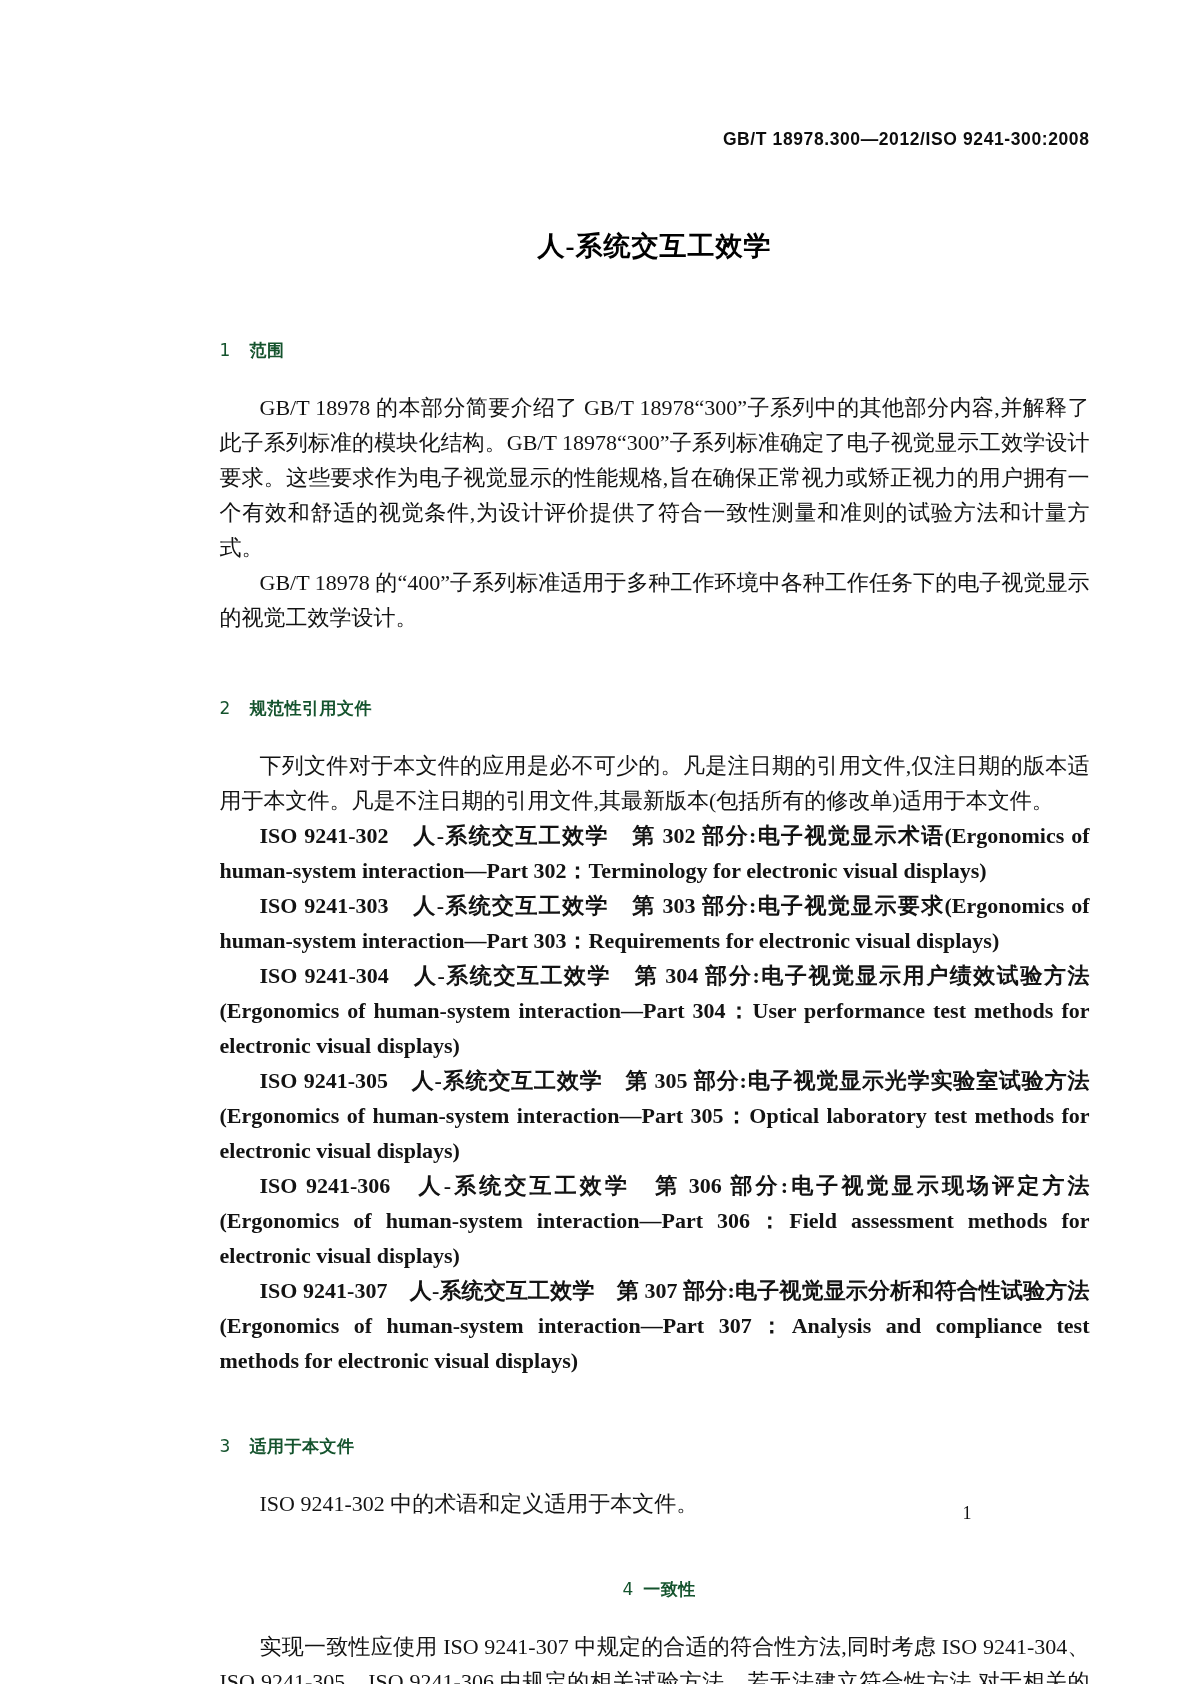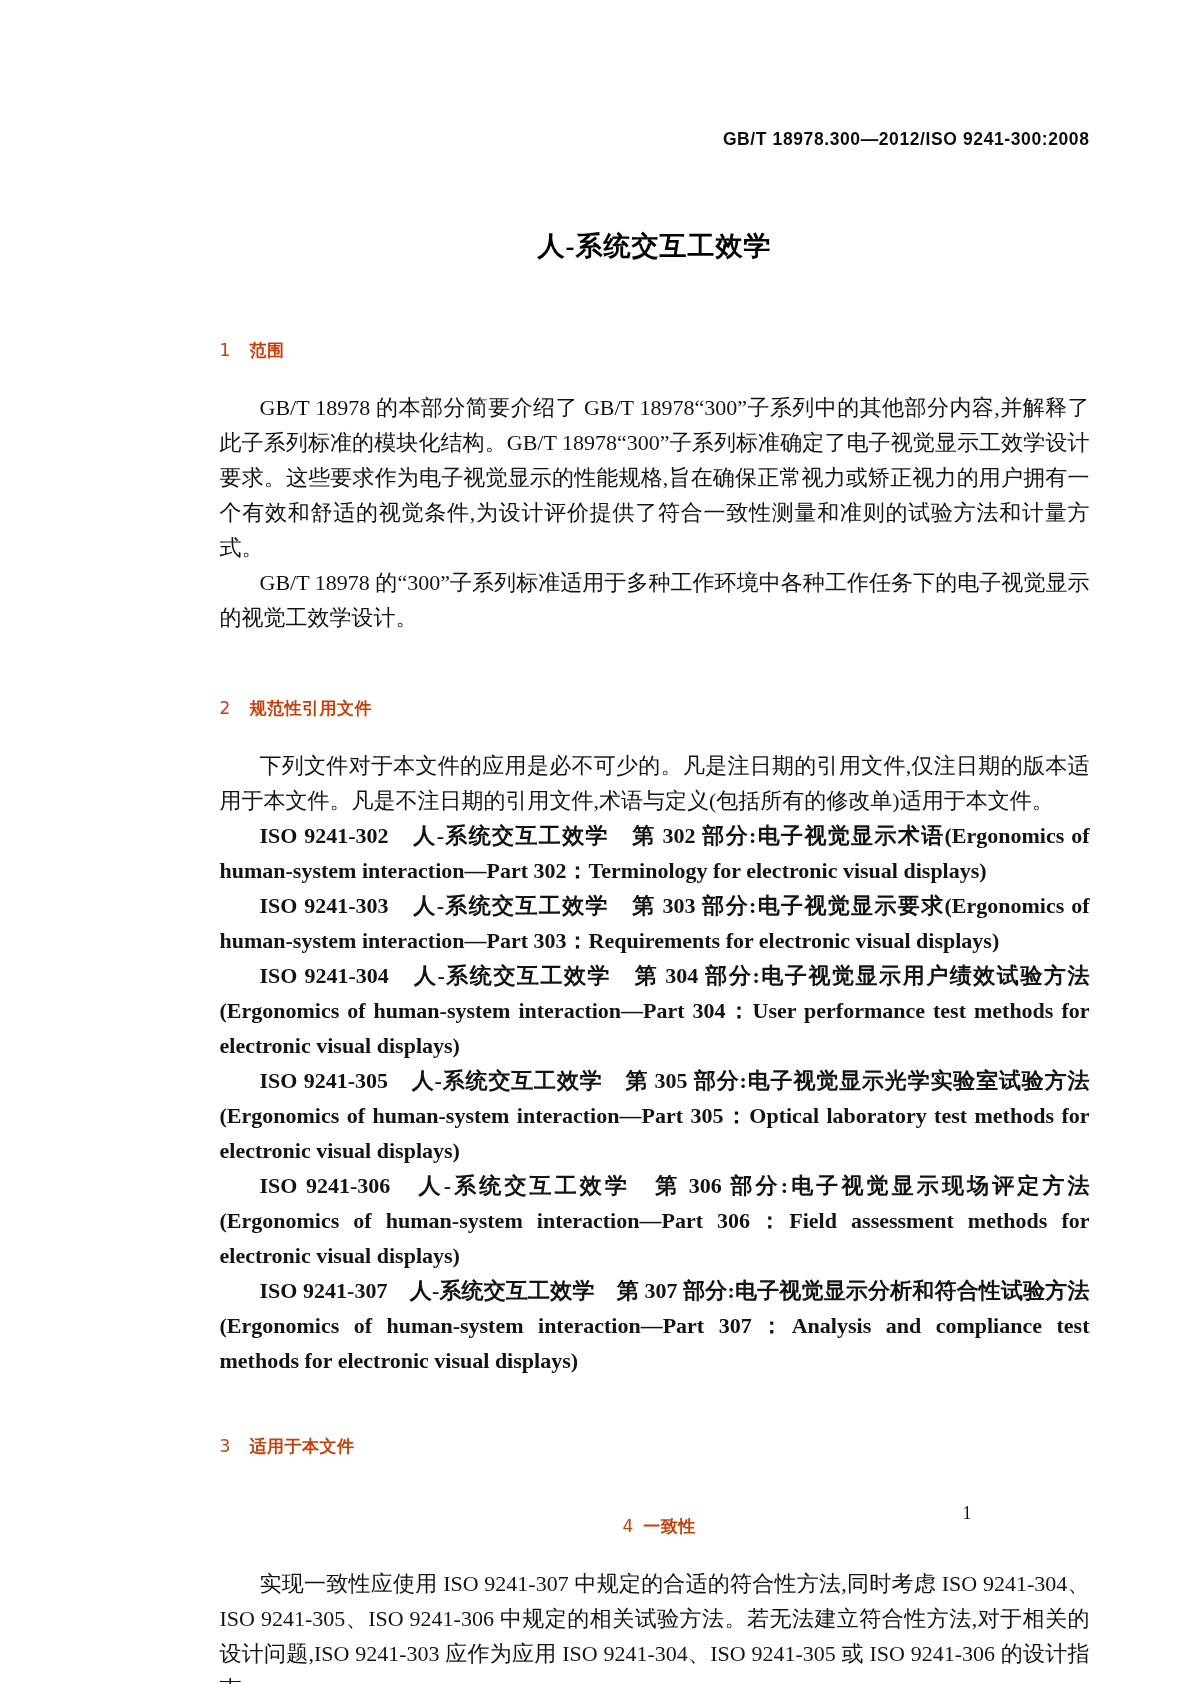--- a/index.html
+++ b/index.html
@@ -53,21 +53,21 @@
     font-size: 27px;
     margin-top: 13px;
     line-height: 1.35;
   }
 
   
   .clause-heading {
     font-family: "DejaVu Sans", "Liberation Sans", sans-serif;
     font-size: 17px;
     font-weight: bold;
-    color: #c2410c;
+    color: #14532d;
     letter-spacing: 0.5px;
   }
   .clause-heading .num {
     display: inline-block;
     min-width: 30px;
     font-weight: normal;
   }
   .h-scope   { margin-top: 75px; }
   .h-refs    { margin-top: 62px; }
   .h-terms   { margin-top: 57px; }
@@ -116,36 +116,37 @@
     <div class="running-header">GB/T 18978.300—2012/ISO 9241-300:2008</div>
 
     <div class="doc-title">
       <div class="title-line-1">人-系统交互工效学</div>
     </div>
 
     <div class="clause-heading h-scope">
       <span class="num">1</span><span>范围</span>
     </div>
     <p class="body indent first-of-clause">GB/T 18978 的本部分简要介绍了 GB/T 18978“300”子系列中的其他部分内容,并解释了此子系列标准的模块化结构。GB/T 18978“300”子系列标准确定了电子视觉显示工效学设计要求。这些要求作为电子视觉显示的性能规格,旨在确保正常视力或矫正视力的用户拥有一个有效和舒适的视觉条件,为设计评价提供了符合一致性测量和准则的试验方法和计量方式。</p>
-    <p class="body indent">GB/T 18978 的“300”子系列标准适用于多种工作环境中各种工作任务下的电子视觉显示的视觉工效学设计。</p>
+    <p class="body indent">GB/T 18978 的“400”子系列标准适用于多种工作环境中各种工作任务下的电子视觉显示的视觉工效学设计。</p>
 
     <div class="clause-heading h-refs">
       <span class="num">2</span><span>规范性引用文件</span>
     </div>
-    <p class="body indent first-of-clause">下列文件对于本文件的应用是必不可少的。凡是注日期的引用文件,仅注日期的版本适用于本文件。凡是不注日期的引用文件,术语与定义(包括所有的修改单)适用于本文件。</p>
+    <p class="body indent first-of-clause">下列文件对于本文件的应用是必不可少的。凡是注日期的引用文件,仅注日期的版本适用于本文件。凡是不注日期的引用文件,其最新版本(包括所有的修改单)适用于本文件。</p>
     <p class="body hanging">ISO 9241-302　人-系统交互工效学　第 302 部分:电子视觉显示术语(Ergonomics of human-system interaction—Part 302：Terminology for electronic visual displays)</p>
     <p class="body hanging">ISO 9241-303　人-系统交互工效学　第 303 部分:电子视觉显示要求(Ergonomics of human-system interaction—Part 303：Requirements for electronic visual displays)</p>
     <p class="body hanging">ISO 9241-304　人-系统交互工效学　第 304 部分:电子视觉显示用户绩效试验方法(Ergonomics of human-system interaction—Part 304：User performance test methods for electronic visual displays)</p>
     <p class="body hanging">ISO 9241-305　人-系统交互工效学　第 305 部分:电子视觉显示光学实验室试验方法(Ergonomics of human-system interaction—Part 305：Optical laboratory test methods for electronic visual displays)</p>
     <p class="body hanging">ISO 9241-306　人-系统交互工效学　第 306 部分:电子视觉显示现场评定方法(Ergonomics of human-system interaction—Part 306：Field assessment methods for electronic visual displays)</p>
     <p class="body hanging">ISO 9241-307　人-系统交互工效学　第 307 部分:电子视觉显示分析和符合性试验方法(Ergonomics of human-system interaction—Part 307：Analysis and compliance test methods for electronic visual displays)</p>
 
     <div class="clause-heading h-terms">
       <span class="num">3</span><span>适用于本文件</span>
     </div>
+    <p class="body indent first-of-clause">ISO 9241-302 中的术语和定义适用于本文件。</p>
 
     <div class="clause-heading h-conf">
       <span class="num">4</span><span>一致性</span>
     </div>
     <p class="body indent first-of-clause">实现一致性应使用 ISO 9241-307 中规定的合适的符合性方法,同时考虑 ISO 9241-304、ISO 9241-305、ISO 9241-306 中规定的相关试验方法。若无法建立符合性方法,对于相关的设计问题,ISO 9241-303 应作为应用 ISO 9241-304、ISO 9241-305 或 ISO 9241-306 的设计指南。</p>
 
     <div class="bottom-pad"></div>
   </div>
 
   <div class="page-number">1</div>

